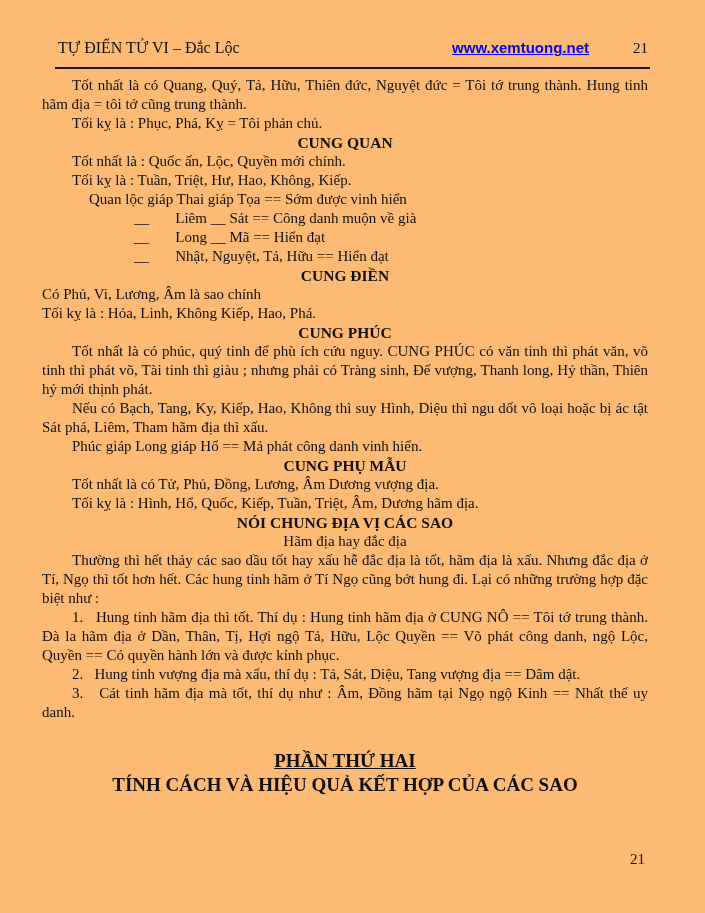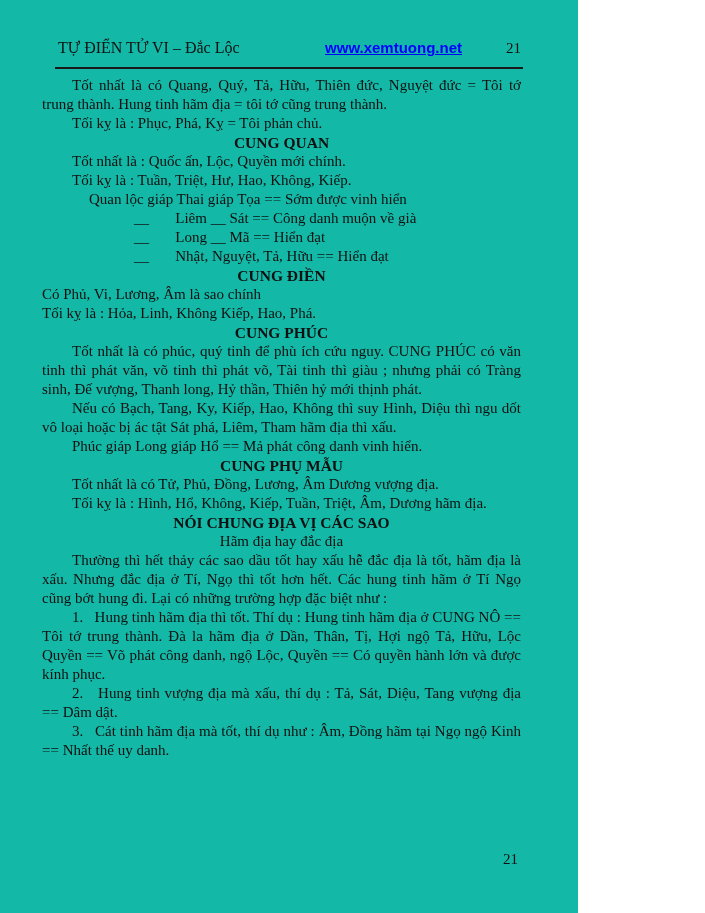--- a/index.html
+++ b/index.html
@@ -2,23 +2,23 @@
 <html lang="vi"><head>
 <meta charset="utf-8">
 <style>
   html, body {
     margin: 0;
     padding: 0;
     background: #ffffff;
   }
   .page {
     position: relative;
-    width: 578px;
+    width: 705px;
     height: 913px;
-    background: #14b8a6;
+    background: #fdba74;
     color: #101010;
     font-family: "Liberation Serif", serif;
     font-size: 15px;
     line-height: 19px;
     overflow: hidden;
     box-sizing: border-box;
   }
   
   .header {
     display: flex;
@@ -140,27 +140,31 @@
     <p class="p-flush">Có Phủ, Vi, Lương, Âm là sao chính</p>
     <p class="p-flush">Tối kỵ là : Hỏa, Linh, Không Kiếp, Hao, Phá.</p>
 
     <p class="sec-heading">CUNG PHÚC</p>
     <p class="p-indent">Tốt nhất là có phúc, quý tinh để phù ích cứu nguy. CUNG PHÚC có văn tinh thì phát văn, võ tinh thì phát võ, Tài tinh thì giàu ; nhưng phải có Tràng sinh, Đế vượng, Thanh long, Hỷ thần, Thiên hỷ mới thịnh phát.</p>
     <p class="p-indent">Nếu có Bạch, Tang, Ky, Kiếp, Hao, Không thì suy Hình, Diệu thì ngu dốt vô loại hoặc bị ác tật Sát phá, Liêm, Tham hãm địa thì xấu.</p>
     <p class="p-indent">Phúc giáp Long giáp Hổ == Mả phát công danh vinh hiển.</p>
 
     <p class="sec-heading">CUNG PHỤ MẪU</p>
     <p class="p-indent">Tốt nhất là có Tử, Phủ, Đồng, Lương, Âm Dương vượng địa.</p>
-    <p class="p-indent">Tối kỵ là : Hình, Hổ, Không, Kiếp, Tuần, Triệt, Âm, Dương hãm địa.</p>
+    <p class="p-indent">Tối kỵ là : Hình, Hổ, Quốc, Kiếp, Tuần, Triệt, Âm, Dương hãm địa.</p>
 
     <p class="sec-heading">NÓI CHUNG ĐỊA VỊ CÁC SAO</p>
     <p class="sub-heading">Hãm địa hay đắc địa</p>
     <p class="p-indent">Thường thì hết thảy các sao dầu tốt hay xấu hễ đắc địa là tốt, hãm địa là xấu. Nhưng đắc địa ở Tí, Ngọ thì tốt hơn hết. Các hung tinh hãm ở Tí Ngọ cũng bớt hung đi. Lại có những trường hợp đặc biệt như :</p>
     <p class="p-indent">1.&nbsp;&nbsp; Hung tinh hãm địa thì tốt. Thí dụ : Hung tinh hãm địa ở CUNG NÔ == Tôi tớ trung thành. Đà la hãm địa ở Dần, Thân, Tị, Hợi ngộ Tả, Hữu, Lộc Quyền == Võ phát công danh, ngộ Lộc, Quyền == Có quyền hành lớn và được kính phục.</p>
     <p class="p-indent">2.&nbsp;&nbsp; Hung tinh vượng địa mà xấu, thí dụ : Tả, Sát, Diệu, Tang vượng địa == Dâm dật.</p>
     <p class="p-indent">3.&nbsp;&nbsp; Cát tinh hãm địa  mà tốt, thí dụ như : Âm, Đồng hãm tại Ngọ ngộ Kinh == Nhất thế uy danh.</p>
 
+    <div class="part-block">
+      <p class="part-heading">PHẦN THỨ HAI</p>
+      <p class="part-subheading">TÍNH CÁCH VÀ HIỆU QUẢ KẾT HỢP CỦA CÁC SAO</p>
+    </div>
 
   </div>
 
   <span class="footer-page">21</span>
 
 </div>
 
 </body></html>

